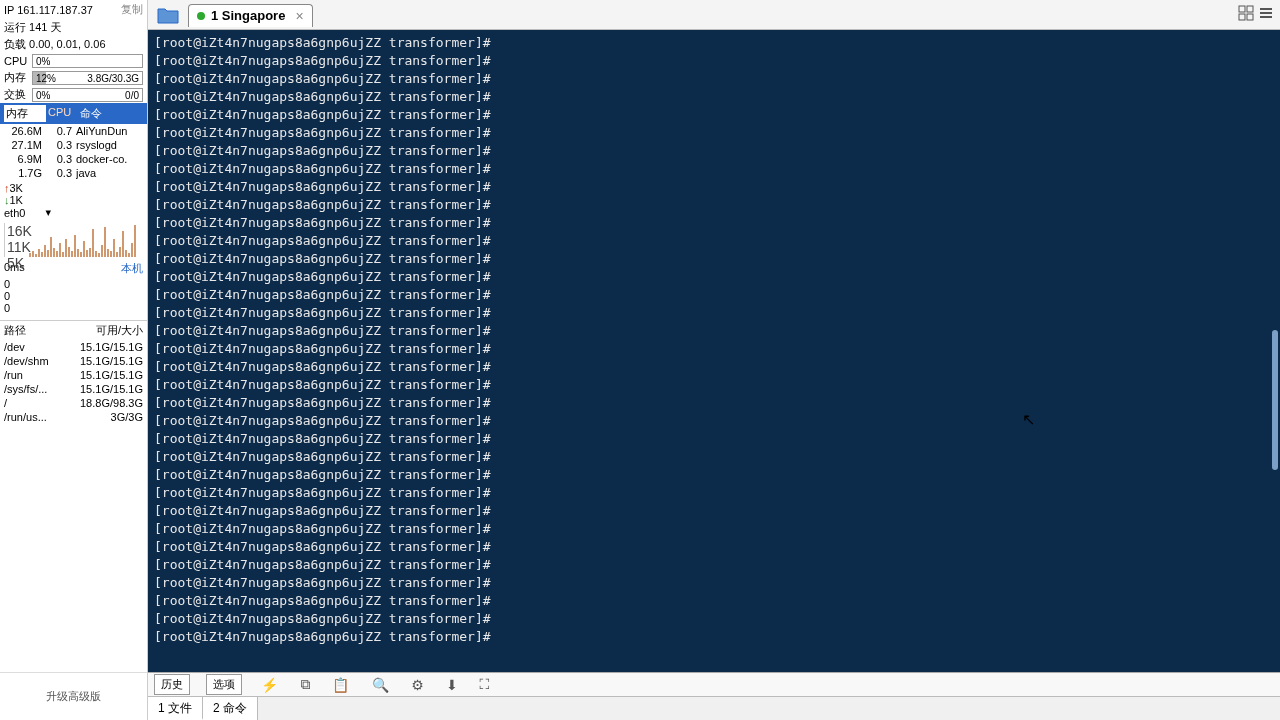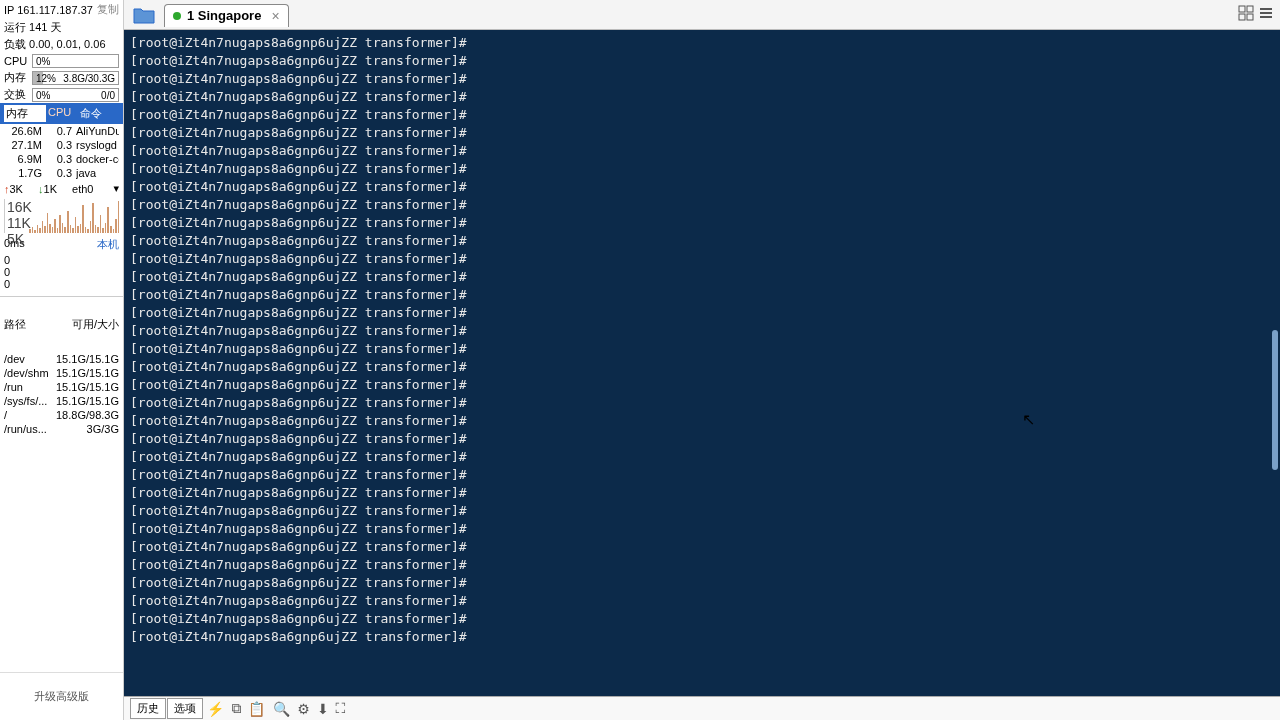--- a/index.html
+++ b/index.html
@@ -6,21 +6,21 @@
 body {
   font-family: Arial, sans-serif;
   font-size: 12px;
   width: 1280px;
   height: 720px;
   overflow: hidden;
   display: flex;
   background: #fff;
 }
 .sidebar {
-  width: 124px;
+  width: 148px;
   background: #fff;
   border-right: 1px solid #ccc;
   display: flex;
   flex-direction: column;
   font-size: 11px;
 }
 .ip-row {
   display: flex;
   justify-content: space-between;
   align-items: center;
@@ -76,21 +76,21 @@
   font-size: 11px;
 }
 .proc-row .col-mem { width: 42px; text-align: right; padding-right:4px;}
 .proc-row .col-cpu { width: 30px; text-align: right; padding-right:4px;}
 .proc-row .col-cmd { flex: 1; overflow: hidden; white-space: nowrap;}
 .net-row {
   display: flex;
   justify-content: space-between;
   padding: 2px 4px;
   font-size: 11px;
-  align-items: center;
+  flex-direction: column;
 }
 .net-up { color: #d04020; }
 .net-down { color: #309030; }
 .net-iface { display: flex; align-items: center; gap: 20px;}
 .spark {
   height: 34px;
   margin: 2px 4px;
   position: relative;
   border-left: 1px solid #ccc;
 }
@@ -115,21 +115,21 @@
 .ping-row {
   display: flex;
   justify-content: space-between;
   padding: 2px 4px;
   font-size: 11px;
 }
 .ping-local { color: #2968c7; }
 .ping-vals { padding: 0 4px; font-size: 11px;}
 .disk-header {
   display: flex;
-  padding: 20px 4px;
+  padding: 2px 4px;
   border-top: 1px solid #ccc;
   font-size: 11px;
   margin-top: 6px;
 }
 .disk-header .col-path { flex: 1; }
 .disk-row {
   display: flex;
   padding: 1px 4px;
   font-size: 11px;
 }
@@ -208,21 +208,21 @@
 }
 .cmd-input input {
   flex: 1;
   border: none;
   outline: none;
   font-style: italic;
   color: #999;
   background: transparent;
   font-size: 12px;
 }
-.cmd-btns { display: flex; align-items: center; gap: 1px; }
+.cmd-btns { display: flex; align-items: center; gap: 16px; }
 .cmd-btn { border: 1px solid #999; padding: 2px 6px; font-size: 11px; background:#fff; cursor:pointer;}
 .cmd-icon { padding: 2px 3px; cursor: pointer; color:#555; font-size:14px;}
 .bolt { color: #90c050; }
 .bottom-tabs {
   display: flex;
   border-top: 1px solid #bbb;
   height: 24px;
   background: #f0f0f0;
 }
 .btab {
@@ -475,15 +475,19 @@
       <span class="cmd-btn">选项</span>
       <span class="cmd-icon bolt">⚡</span>
       <span class="cmd-icon">⧉</span>
       <span class="cmd-icon">📋</span>
       <span class="cmd-icon">🔍</span>
       <span class="cmd-icon">⚙</span>
       <span class="cmd-icon">⬇</span>
       <span class="cmd-icon">⛶</span>
     </div>
   </div>
+  <div class="bottom-tabs">
+    <div class="btab active">1 文件</div>
+    <div class="btab">2 命令</div>
+  </div>
 </div>
 
 <div class="cursor-arrow">↖</div>
 
 </body></html>

